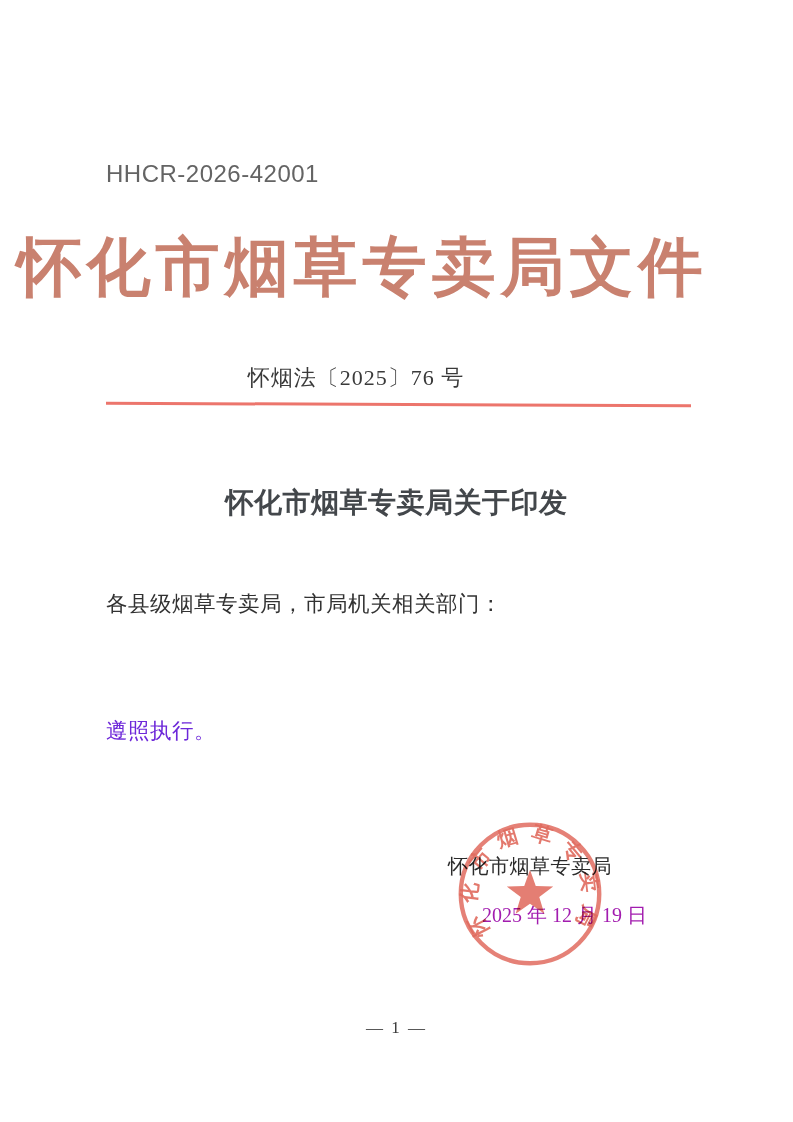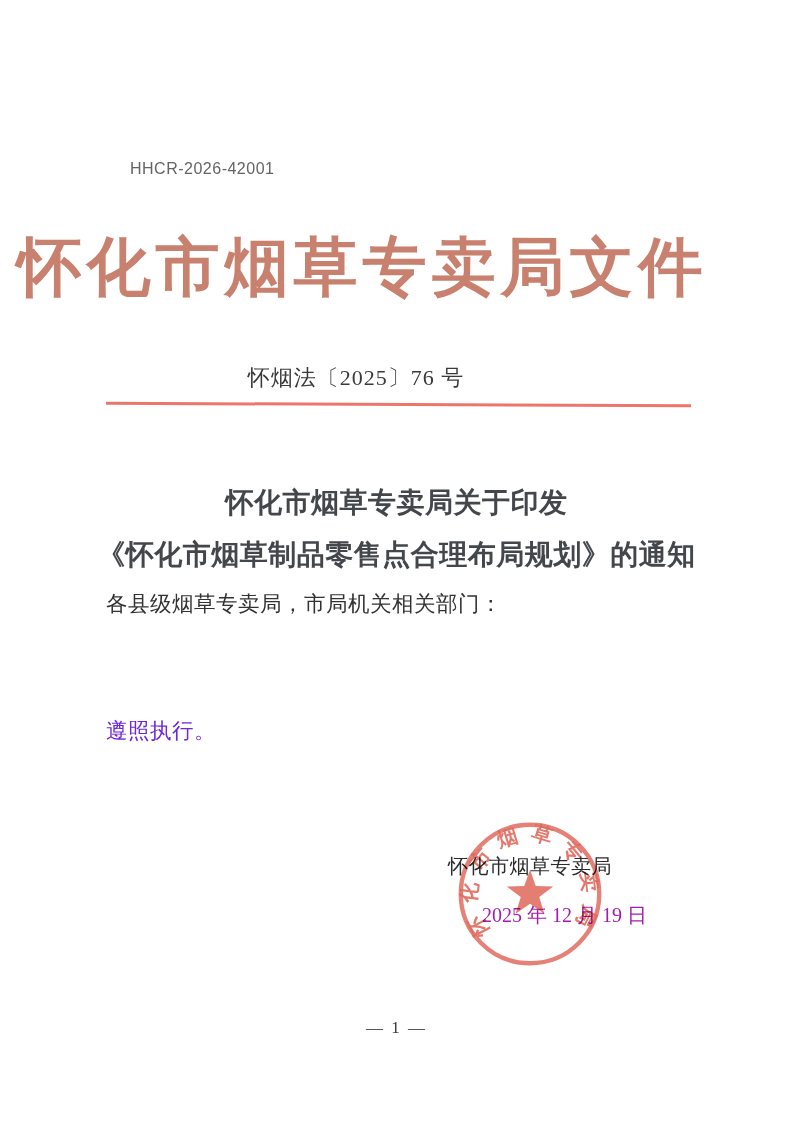--- a/index.html
+++ b/index.html
@@ -10,23 +10,22 @@
     overflow: hidden;
     font-family: "Liberation Serif", "DejaVu Serif", serif;
   }
   .page {
     position: absolute; inset: 0;
     background: #ffffff;
   }
   .doc-code {
     position: absolute; left: 106px; top: 160px;
     font-family: "Liberation Sans", "DejaVu Sans", sans-serif;
-    font-size: 16px; color: #646464; letter-spacing: 0.5px;
+    font-size: 24px; color: #646464; letter-spacing: 0.5px;
     font-weight: 500;
-    margin-left: 24px;
   }
   .agency-header {
     position: absolute; left: 0; top: 224px; width: 725px;
     text-align: center;
     font-size: 64px; font-weight: bold;
     color: #c9816f; letter-spacing: 5px;
     font-family: "Liberation Serif", "DejaVu Serif", serif;
   }
   .ref-number {
     position: absolute; left: 0; top: 363px; width: 712px;
@@ -88,21 +87,20 @@
   <div class="doc-code">HHCR-2026-42001</div>
 
   <div class="agency-header">怀化市烟草专卖局文件</div>
 
   <div class="ref-number">怀烟法〔2025〕76 号</div>
 
   <div class="red-line"></div>
 
   <div class="doc-title">
     <div>怀化市烟草专卖局关于印发</div>
-    <div>《怀化市烟草制品零售点合理布局规划》的通知</div>
   </div>
 
   <div class="body-salutation">各县级烟草专卖局，市局机关相关部门：</div>
 
 
   <div class="body-line-2">遵照执行。</div>
 
   <div class="signature-org">怀化市烟草专卖局</div>
 
   <div class="signature-date">2025 年 12 月 19 日</div>

